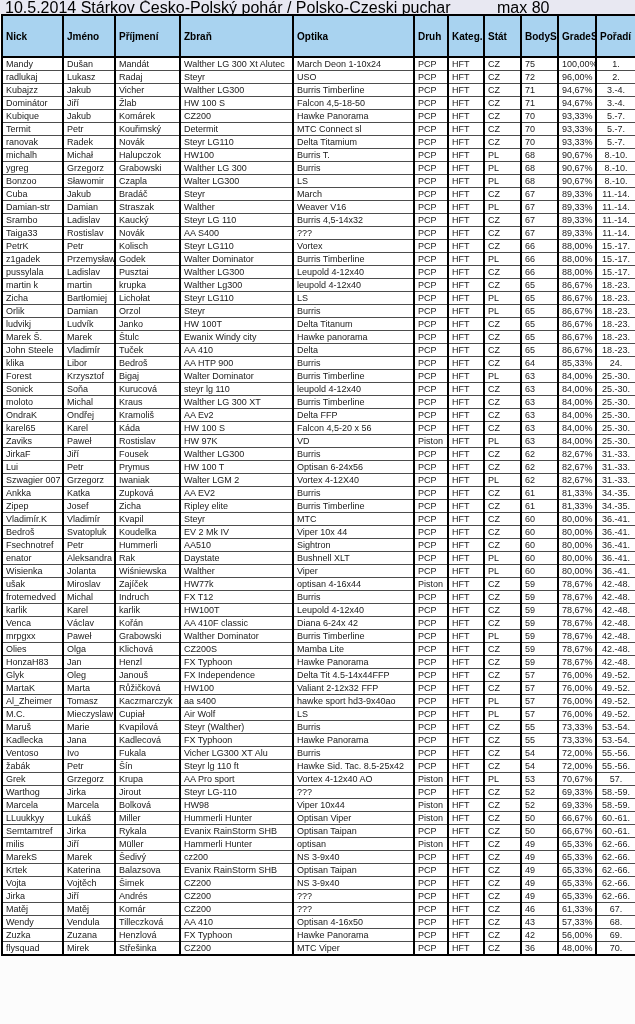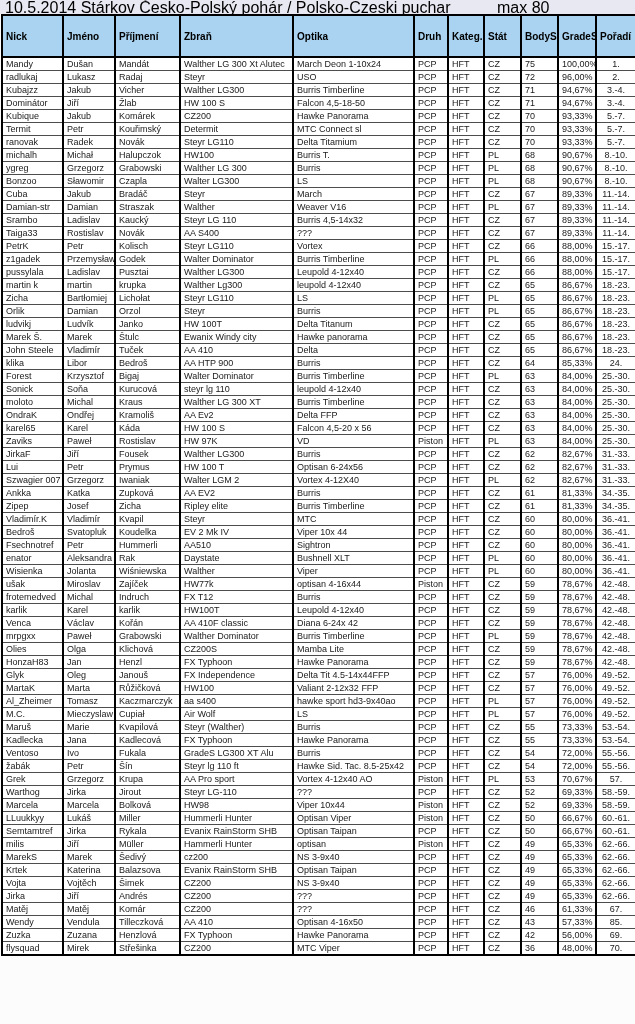--- a/index.html
+++ b/index.html
@@ -804,21 +804,21 @@
           <td>HFT</td>
           <td>CZ</td>
           <td>55</td>
           <td class="right">73,33%</td>
           <td class="center">53.-54.</td>
         </tr>
         <tr>
           <td>Ventoso</td>
           <td>Ivo</td>
           <td>Fukala</td>
-          <td>GradeS LG300 XT Alu</td>
+          <td>Vicher LG300 XT Alu</td>
           <td>Burris</td>
           <td>PCP</td>
           <td>HFT</td>
           <td>CZ</td>
           <td>54</td>
           <td class="right">72,00%</td>
           <td class="center">55.-56.</td>
         </tr>
         <tr>
           <td>žabák</td>
@@ -980,21 +980,21 @@
           <td>Wendy</td>
           <td>Vendula</td>
           <td>Tilleczková</td>
           <td>AA 410</td>
           <td>Optisan 4-16x50</td>
           <td>PCP</td>
           <td>HFT</td>
           <td>CZ</td>
           <td>43</td>
           <td class="right">57,33%</td>
-          <td class="center">85.</td>
+          <td class="center">68.</td>
         </tr>
         <tr>
           <td>Zuzka</td>
           <td>Zuzana</td>
           <td>Henzlová</td>
           <td>FX Typhoon</td>
           <td>Hawke Panorama</td>
           <td>PCP</td>
           <td>HFT</td>
           <td>CZ</td>

